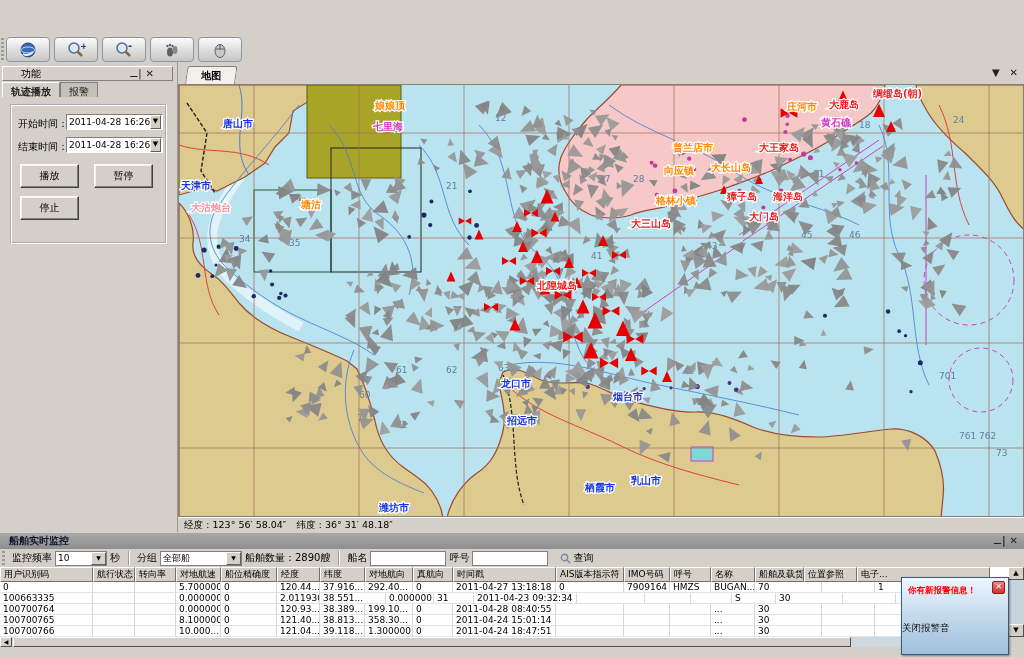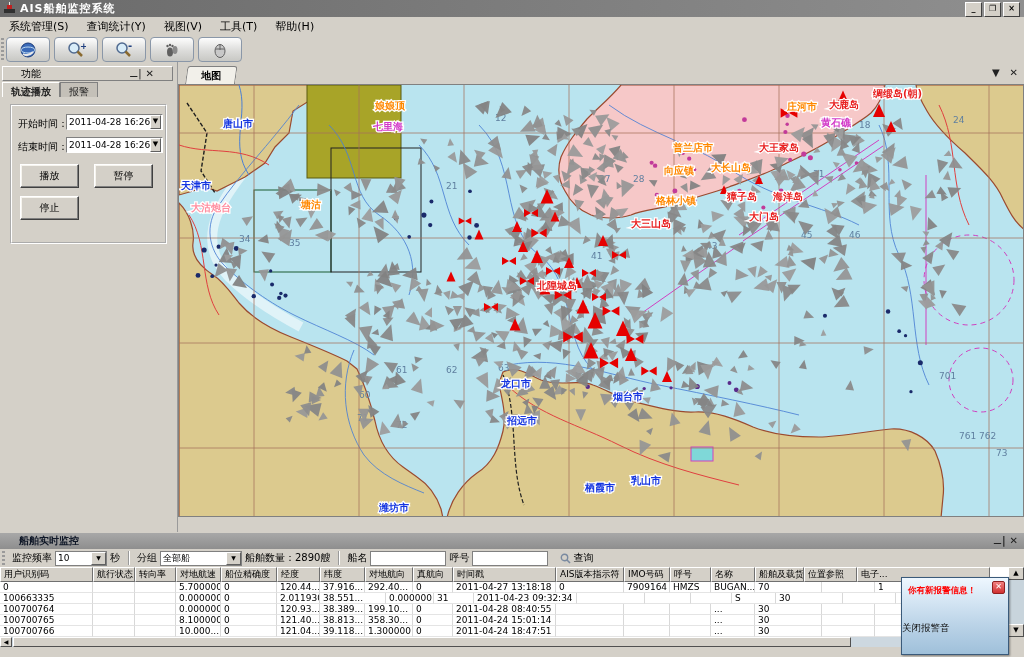--- a/index.html
+++ b/index.html
@@ -58,21 +58,21 @@
   .map-tab span{display:inline-block;transform:skewX(8deg);}
   #maptabs .icns{position:absolute;right:6px;top:5px;font-size:10px;color:#222;display:flex;gap:10px;}
   #mapview{position:absolute;left:0;top:22px;width:846px;height:433px;overflow:hidden;border:1px solid #808080;box-sizing:border-box;background:#b9e4ef;}
   #mapstatus{position:absolute;left:0;top:455px;width:846px;height:15px;background:#d4d0c8;
     border-top:1px solid #fff;font-size:9.5px;display:flex;align-items:center;padding-left:6px;box-sizing:border-box;gap:10px;}
 
   
   #monitor{position:absolute;left:0;top:533px;width:1024px;height:115px;background:#d4d0c8;}
   #mon-header{position:absolute;left:0;top:0;width:1024px;height:16px;
     background:linear-gradient(180deg,#a8a8a8,#8e8e8e);display:flex;align-items:center;
-    font-size:10px;font-weight:bold;color:#101828;padding-left:19px;box-sizing:border-box;}
+    font-size:10px;font-weight:bold;color:#101828;padding-left:9px;box-sizing:border-box;}
   #mon-header .sp{flex:1;}
   #mon-ctrl{position:absolute;left:0;top:16px;width:1024px;height:18px;background:#d4d0c8;
     display:flex;align-items:center;font-size:10px;}
   #mon-ctrl .grip{width:3px;height:14px;margin:0 4px 0 2px;
     background:repeating-linear-gradient(180deg,#9a9a9a 0 2px,#d4d0c8 2px 4px);}
   .ctl-lab{margin:18px 3px;white-space:nowrap;}
   .ctl-combo{width:52px;height:15px;background:#fff;border:1px solid #808080;display:flex;align-items:center;box-sizing:border-box;}
   .ctl-combo.w80{width:82px;}
   .ctl-combo .cv{flex:1;font-size:9px;padding-left:2px;}
   .ctl-combo .ca{width:13px;height:11px;background:#d4d0c8;border:1px solid;border-color:#fff #606060 #606060 #fff;
@@ -114,41 +114,21 @@
   #alert .msg{position:absolute;left:6px;top:7px;font-size:8.5px;font-weight:bold;color:#ff0000;}
   #alert .x{position:absolute;right:3px;top:3px;width:11px;height:11px;background:linear-gradient(180deg,#f08080,#d03030);
     border:1px solid #902020;color:#fff;font-size:8px;line-height:10px;text-align:center;border-radius:2px;}
   #alert .mute{position:absolute;left:0;right:0;top:44px;text-align:left;font-size:9.5px;color:#101010;}
 </style>
 </head>
 <body>
 
 <div id="win">
 
-  <div id="titlebar">
-    <svg id="appicon" viewBox="0 0 13 13">
-      <rect x="1" y="7" width="11" height="4" fill="#303030"></rect>
-      <rect x="4" y="3" width="5" height="4" fill="#c02020"></rect>
-      <rect x="6" y="0" width="1" height="3" fill="#e8e8e8"></rect>
-    </svg>
-    <span class="ttl">AIS船舶监控系统</span>
-    <div class="winbtns">
-      <div class="winbtn">_</div>
-      <div class="winbtn">❐</div>
-      <div class="winbtn">×</div>
-    </div>
-  </div>
-
-  <div id="menubar">
-      <div class="menu-item">系统管理(S)</div>
-      <div class="menu-item">查询统计(Y)</div>
-      <div class="menu-item">视图(V)</div>
-      <div class="menu-item">工具(T)</div>
-      <div class="menu-item">帮助(H)</div>
-    </div>
+
 
   <div id="toolbar">
     <div class="grip"></div>
     <div class="tbtn" style="left:6px">
       <svg width="18" height="18" viewBox="0 0 18 18">
         <circle cx="9" cy="9" r="7" fill="#3a6ab8" stroke="#1a3a78"></circle>
         <ellipse cx="9" cy="9" rx="7" ry="3" fill="none" stroke="#bcd8f0" stroke-width="1"></ellipse>
         <path d="M4,13 Q9,16 14,11" stroke="#e8e8e8" stroke-width="2" fill="none"></path>
       </svg>
     </div>
@@ -1100,20 +1080,24 @@
           <text x="580" y="66" font-size="10" font-weight="bold" fill="#e82020" stroke="#ffffff" stroke-width="2.5" paint-order="stroke">大王家岛</text>
           <text x="548" y="115" font-size="10" font-weight="bold" fill="#e82020" stroke="#ffffff" stroke-width="2.5" paint-order="stroke">獐子岛</text>
           <text x="594" y="115" font-size="10" font-weight="bold" fill="#e82020" stroke="#ffffff" stroke-width="2.5" paint-order="stroke">海洋岛</text>
           <text x="570" y="135" font-size="10" font-weight="bold" fill="#e82020" stroke="#ffffff" stroke-width="2.5" paint-order="stroke">大门岛</text>
           <text x="608" y="25" font-size="10" font-weight="bold" fill="#ff8800" stroke="#ffffff" stroke-width="2.5" paint-order="stroke">庄河市</text>
           <text x="642" y="41" font-size="10" font-weight="bold" fill="#d238c8" stroke="#ffffff" stroke-width="2.5" paint-order="stroke">黄石礁</text>
           <text x="650" y="23" font-size="10" font-weight="bold" fill="#e82020" stroke="#ffffff" stroke-width="2.5" paint-order="stroke">大鹿岛</text>
           <text x="694" y="12" font-size="10" font-weight="bold" fill="#e82020" stroke="#ffffff" stroke-width="2.5" paint-order="stroke">绸缎岛(朝)</text>
         </svg>
     </div>
+    <div id="mapstatus">
+      <span>经度：123° 56′ 58.04″</span>
+      <span>纬度：36° 31′ 48.18″</span>
+    </div>
   </div>
 
   <div id="monitor">
     <div id="mon-header">
       <span>船舶实时监控</span>
       <span class="sp"></span>
       <span class="mini-ic">⚊|</span>
       <span class="mini-ic" style="margin-right:6px">✕</span>
     </div>
     <div id="mon-ctrl">

